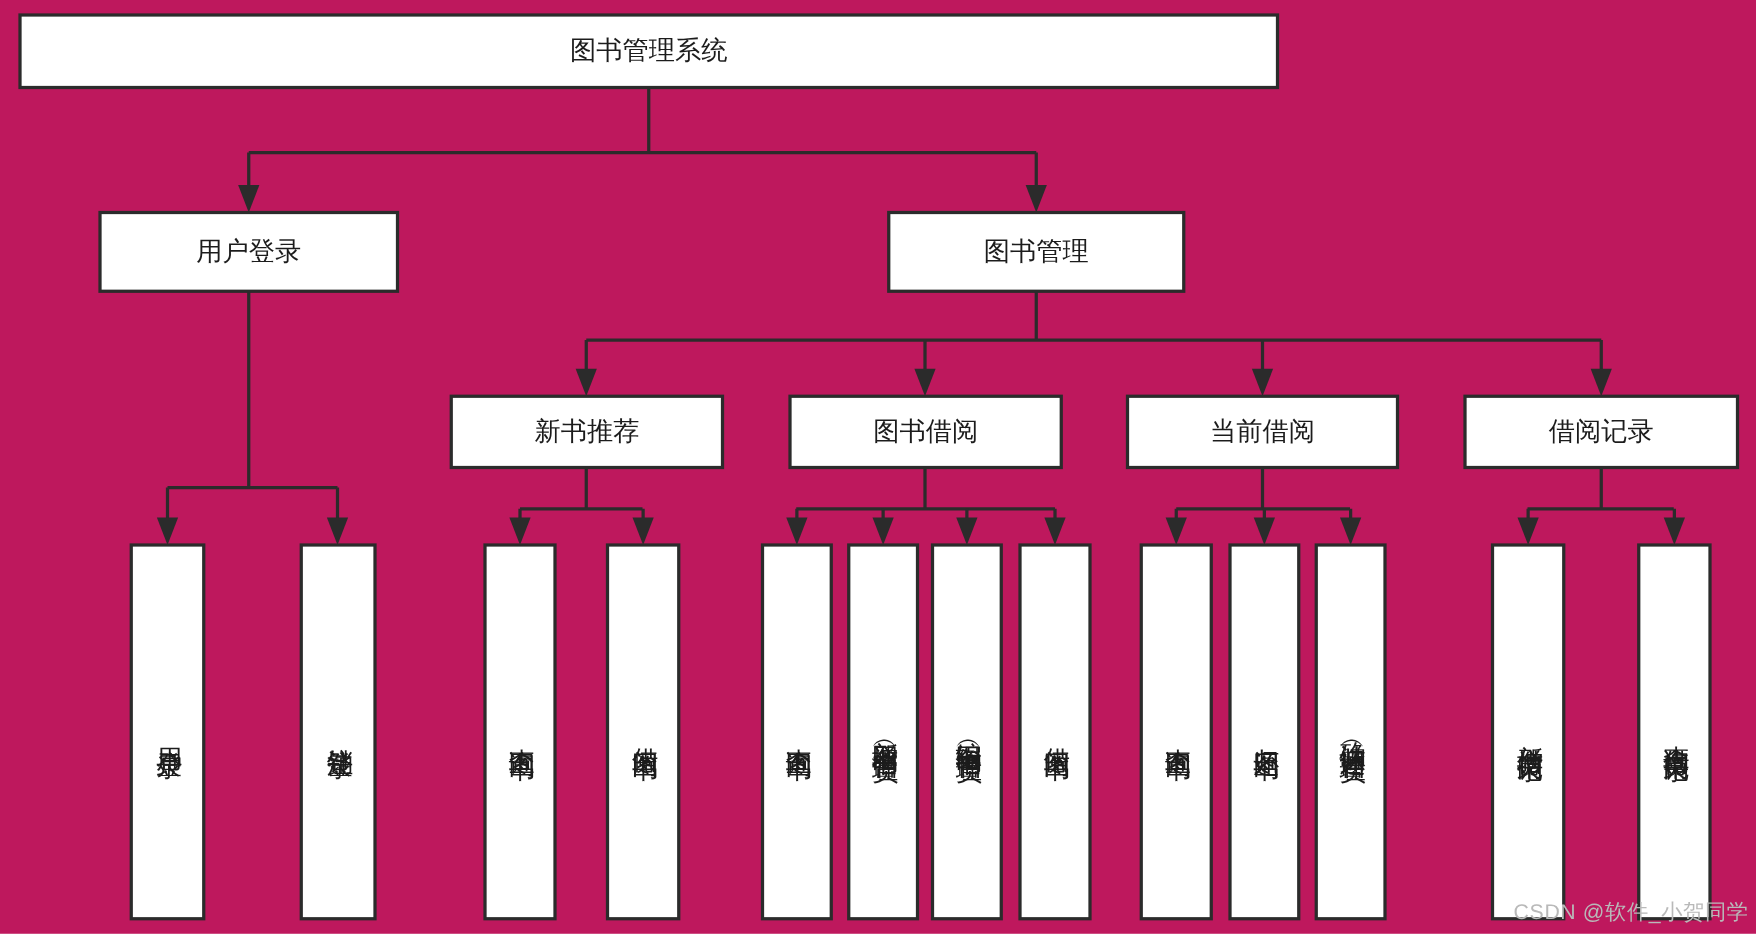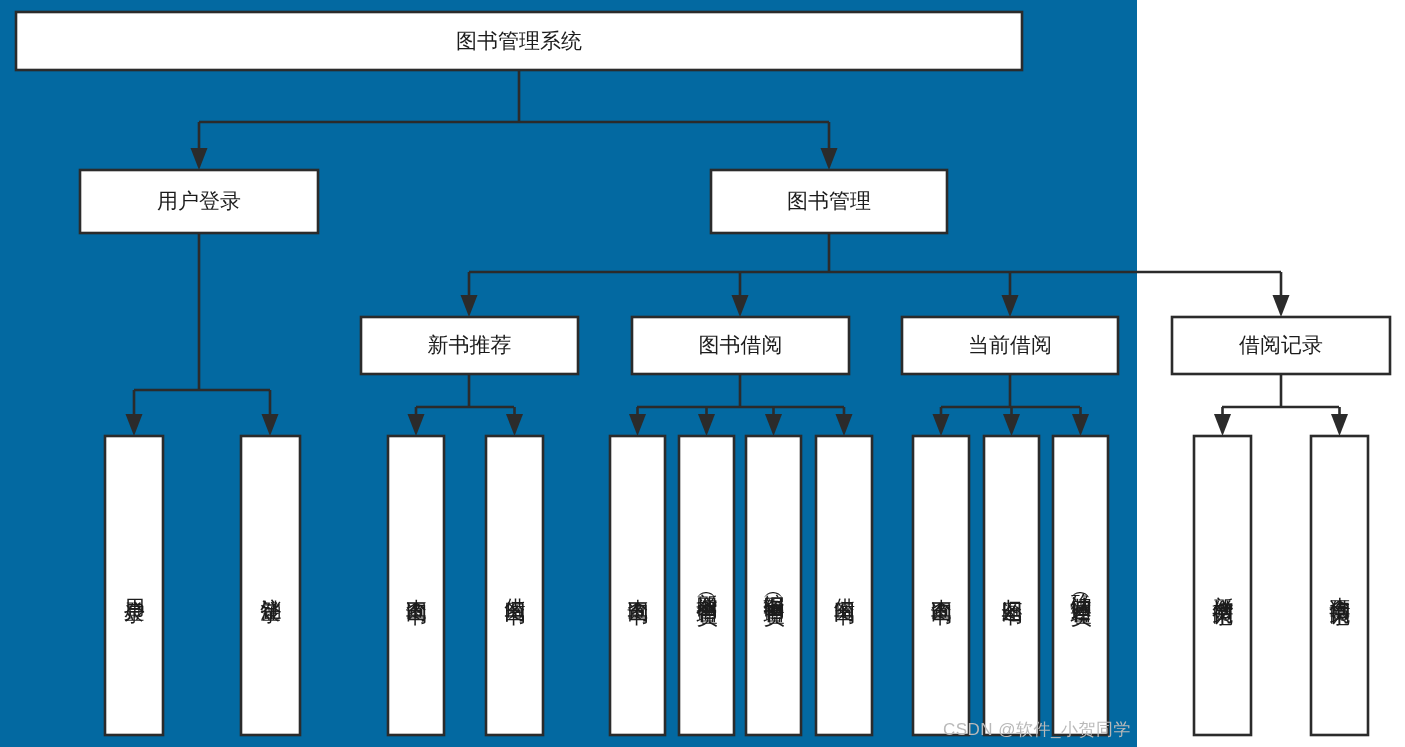--- a/index.html
+++ b/index.html
@@ -8,23 +8,23 @@
     background: #ffffff;
   }
   body {
     width: 1405px;
     height: 747px;
     overflow: hidden;
     font-family: "Liberation Sans", "DejaVu Sans", sans-serif;
   }
   #diagram-root {
     position: relative;
-    width: 1137px;
+    width: 1405px;
     height: 747px;
-    background: #0369a1;
+    background: #be185d;
   }
   svg.diagram-svg {
     position: absolute;
     left: 0;
     top: 0;
     width: 1405px;
     height: 747px;
     display: block;
   }
   .node-box {

